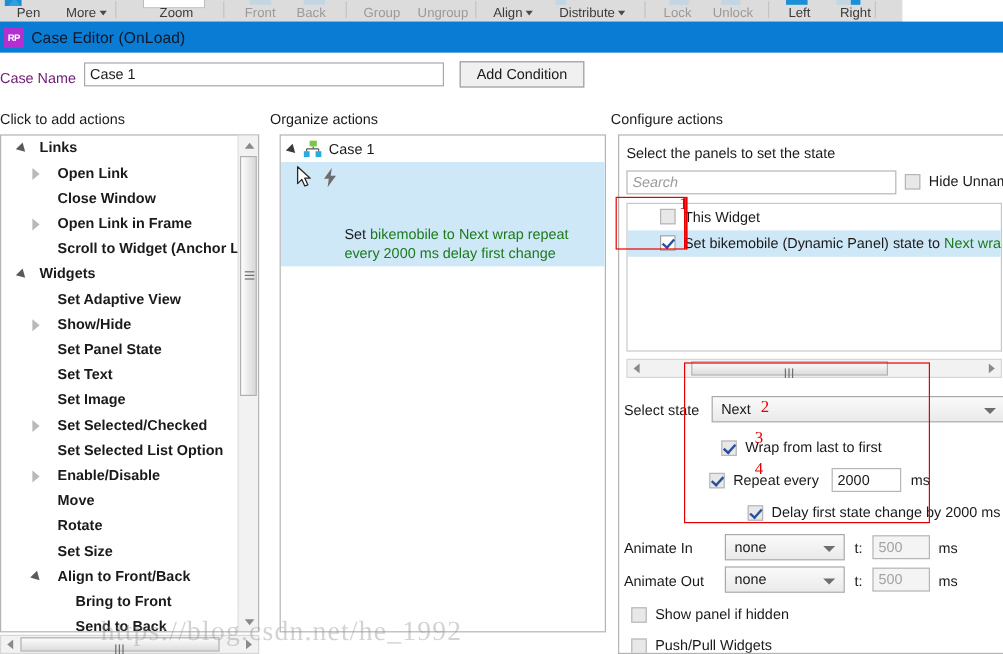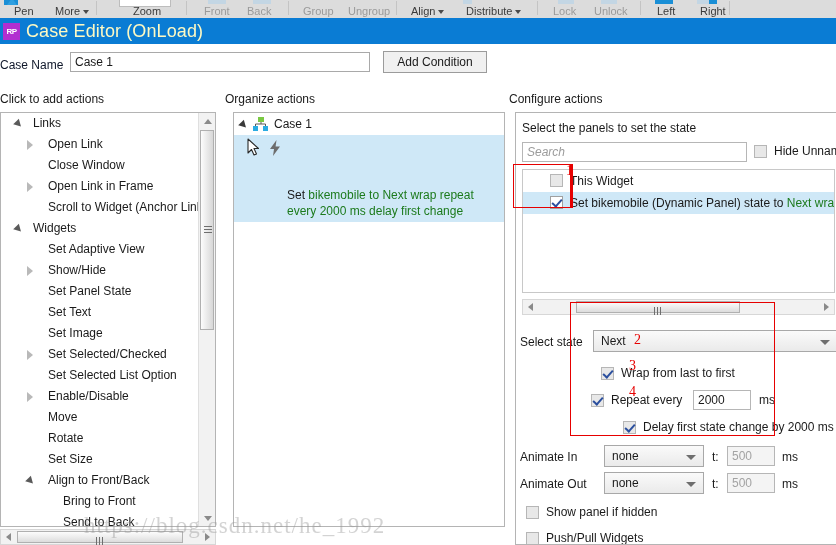--- a/index.html
+++ b/index.html
@@ -9,21 +9,21 @@
     background: #ffffff;
     font-family: "Liberation Sans", sans-serif;
     font-size: 12px;
     color: #1a1a1a;
     -webkit-font-smoothing: antialiased;
   }
   #app { position: relative; width: 836px; height: 545px; overflow: hidden; background:#fff; }
 
   
   .ribbon {
-    position: absolute; left:0; top:0; width:836px; height:18px;
+    position: absolute; left:0; top:0; width:752px; height:18px;
     background: #dcdcdc;
     border-bottom: 1px solid #c9c9c9;
     overflow: hidden;
   }
   .ribbon-item {
     position: absolute; bottom: 1px;
     font-size: 11px; color: #3b3b3b; white-space: nowrap;
     line-height: 12px;
   }
   .ribbon-item.dim { color: #9a9a9a; }
@@ -50,25 +50,25 @@
     background:#0a7cd4;
     display:flex; align-items:center;
   }
   .rp-icon {
     width:17px; height:17px; margin-left:3px; margin-right:6px;
     background:#b22fd0;
     color:#ffffff; font-size:8px; font-weight:bold;
     display:flex; align-items:center; justify-content:center;
     letter-spacing:-0.5px;
   }
-  .title-text { color:#fef9c3; font-size:18px; letter-spacing:0.1px; }
+  .title-text { color:#0f172a; font-size:13px; letter-spacing:0.1px; }
 
   
   .casename-row { position:absolute; left:0; top:44px; width:836px; height:45px; background:#fff; }
-  .casename-label { position:absolute; left:0px; top:14px; font-size:12px; color:#0f172a; }
+  .casename-label { position:absolute; left:0px; top:14px; font-size:12px; color:#701a75; }
   .casename-input {
     position:absolute; left:70px; top:8px; width:300px; height:20px;
     border:1px solid #a9a9a9; background:#fff;
     font-family:"Liberation Sans", sans-serif; font-size:12px; color:#1a1a1a;
     padding:0 4px; box-sizing:border-box; outline:none;
   }
   .addcond-btn {
     position:absolute; left:383px; top:7px; width:104px; height:22px;
     border:1px solid #9b9b9b; background:#f0f0f0;
     font-family:"Liberation Sans", sans-serif; font-size:12px; color:#1a1a1a;
@@ -101,21 +101,21 @@
     transform: rotate(45deg);
   }
   .tw-closed {
     position:absolute; left:26px; top:6px;
     width:0;height:0;
     border-left:6px solid transparent;
     border-top:5px solid transparent;
     border-bottom:5px solid transparent;
     border-left-color:#b9b9b9;
   }
-  .tree-label { position:absolute; white-space:nowrap; }
+  .tree-label { position:absolute; white-space:nowrap;font-weight:bold; }
   .lvl0 .tree-label { left:32px; }
   .lvl1 .tree-label { left:47px; }
   .lvl2 .tree-label { left:62px; }
 
   
   .vsb {
     position:absolute; top:0; right:0; width:16px; bottom:0;
     background:#f2f2f2; border-left:1px solid #dfdfdf;
   }
   .vsb .arrow-up, .vsb .arrow-dn {

